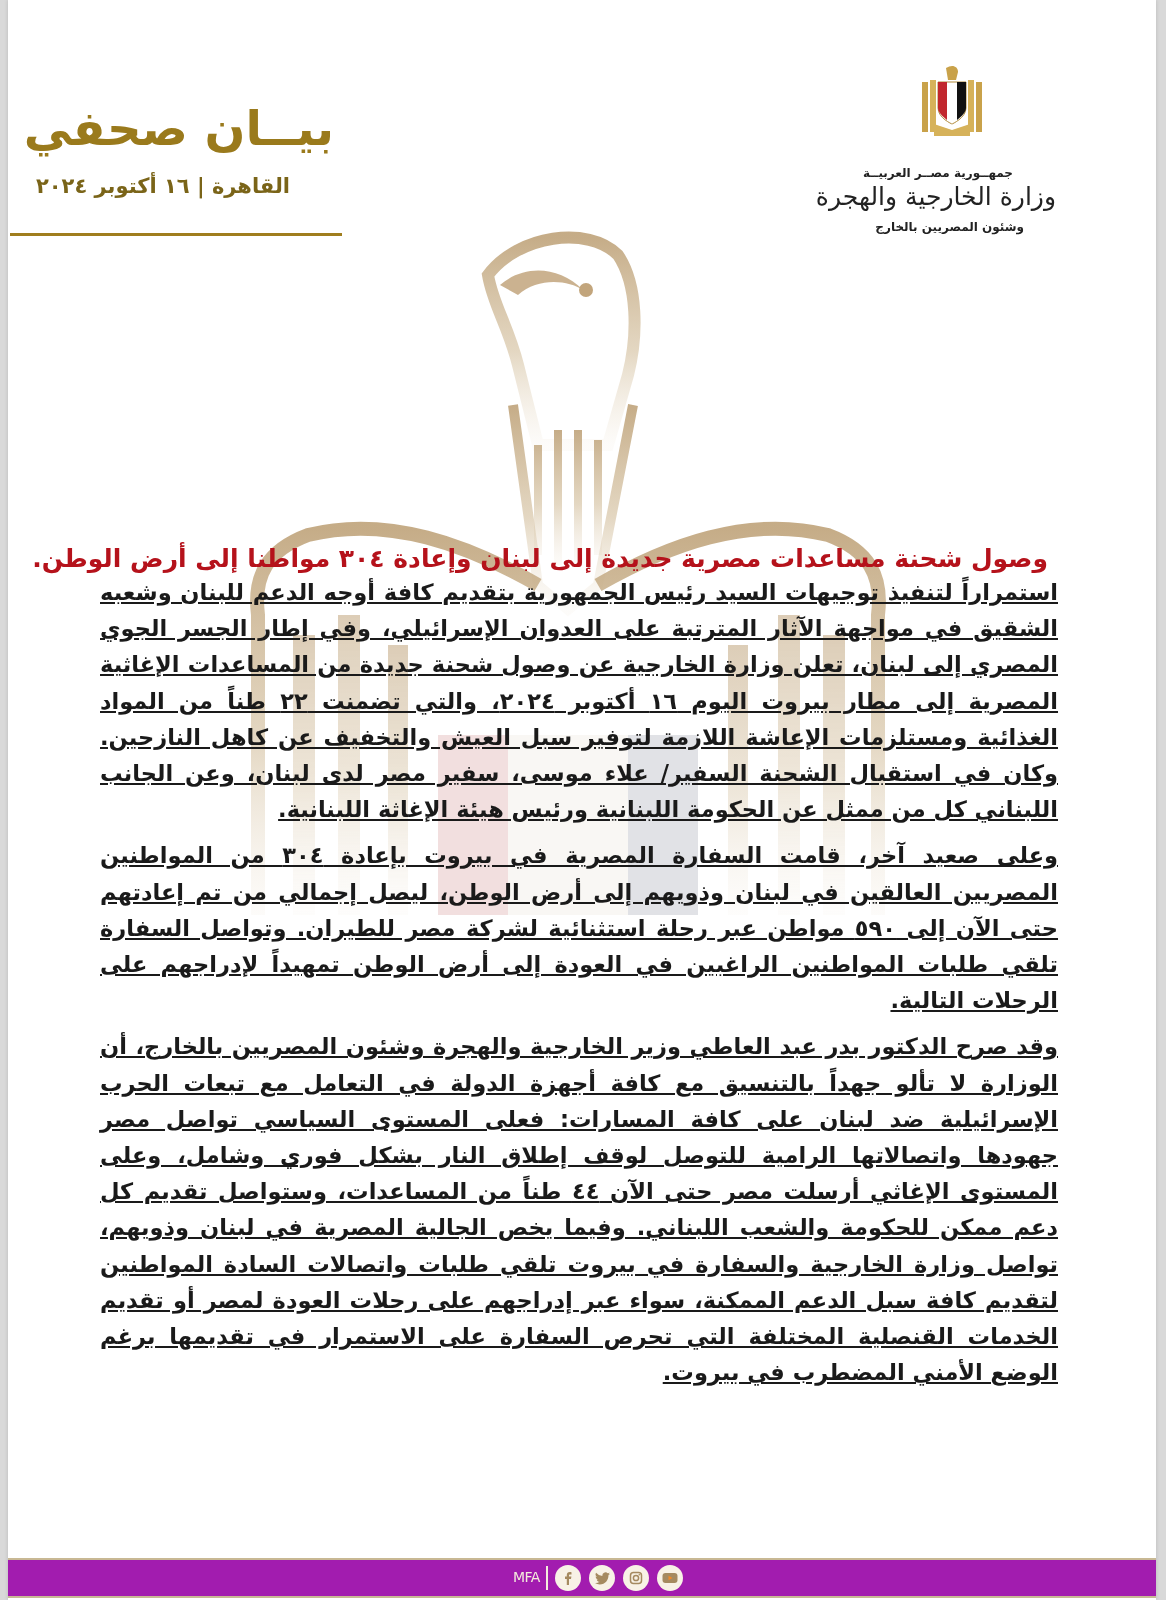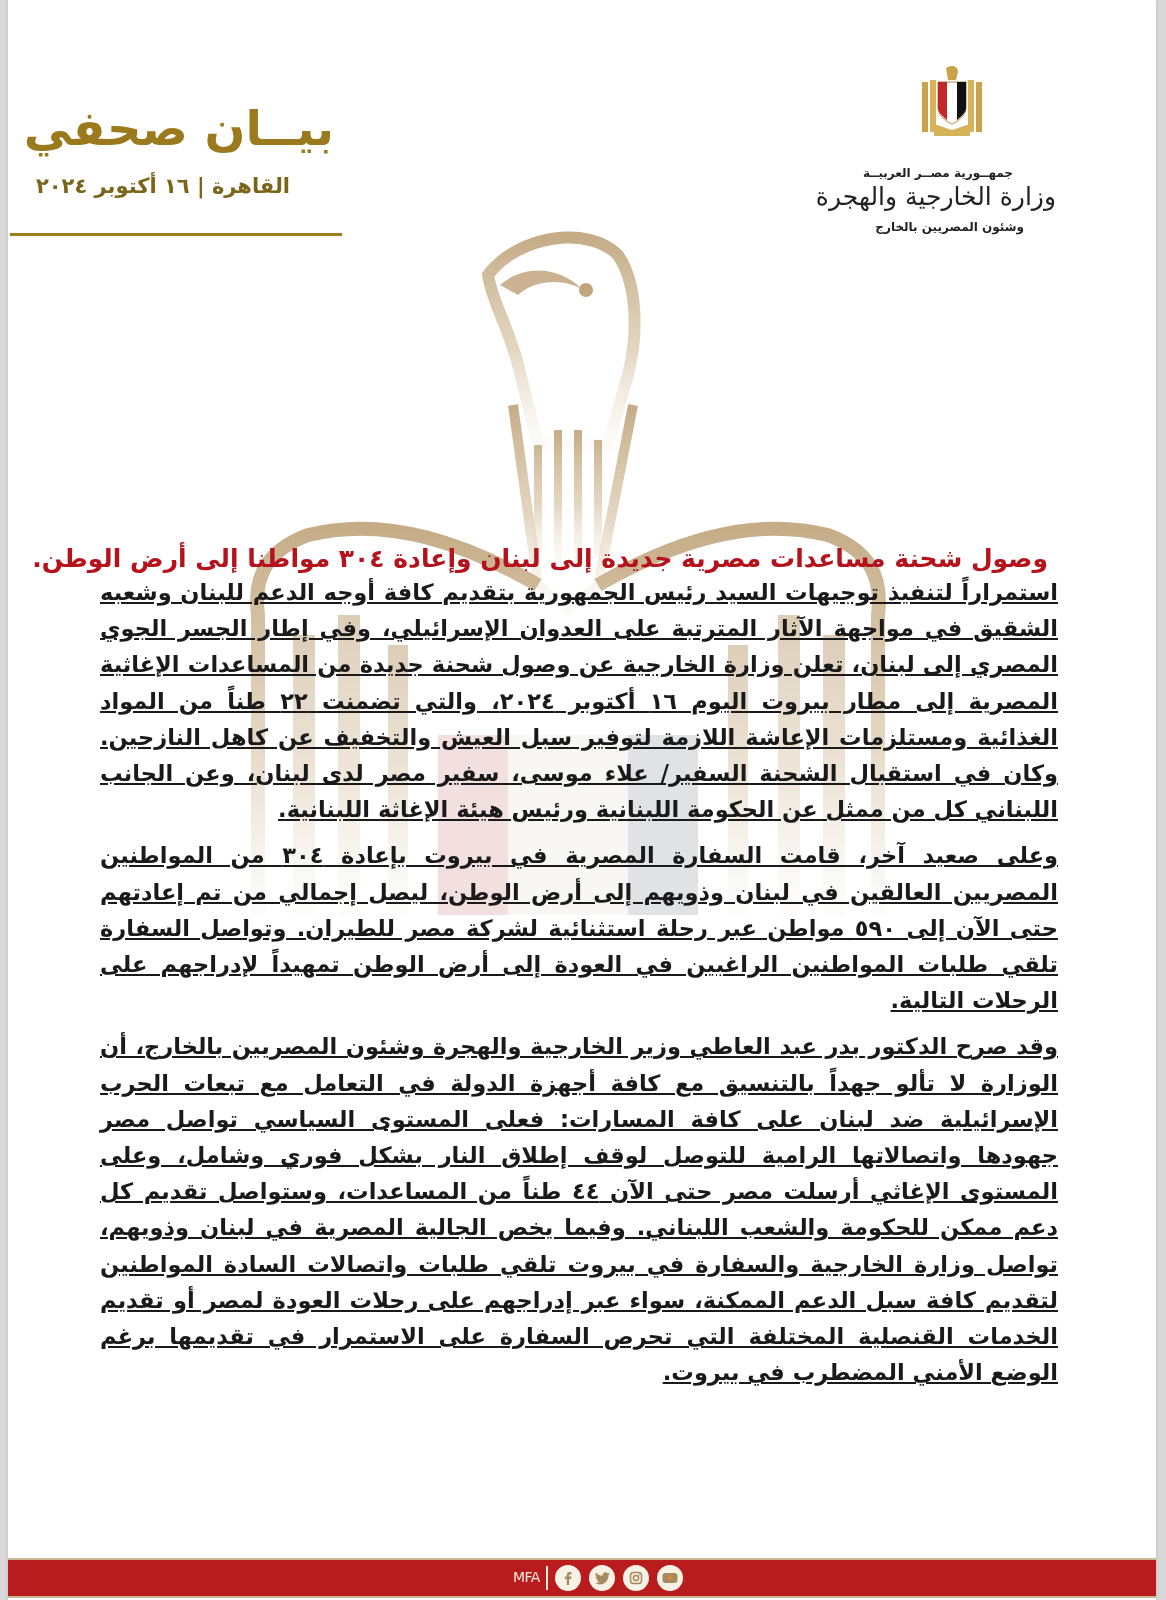--- a/index.html
+++ b/index.html
@@ -53,21 +53,21 @@
   .body {
     position: absolute; left: 92px; width: 958px; top: 574px;
     direction: rtl; text-align: justify; text-align-last: right;
     font-size: 22.5px; font-weight: bold; color: #1a1a1a; line-height: 36.2px;
   }
   .body p { margin: 0 0 10px 0; text-decoration: underline; }
 
   
   .footer {
     position: absolute; left: 0; right: 0; top: 1558px; height: 36px;
-    background: #b91c1c; border-top: 2px solid #c8b894; border-bottom: 2px solid #c8b894;
+    background: #a21caf; border-top: 2px solid #c8b894; border-bottom: 2px solid #c8b894;
   }
   .footer .mfa { position: absolute; left: 505px; top: 9px; font-size: 14px; color: #f4ecdc; letter-spacing: -0.5px; }
   .footer .sep { position: absolute; left: 538px; top: 6px; width: 2px; height: 24px; background: #f4ecdc; }
   .footer .social { position: absolute; left: 547px; top: 5px; display: flex; gap: 8px; }
   .footer .ic {
     width: 26px; height: 26px; border-radius: 50%; background: #f8f2e6;
     display: flex; align-items: center; justify-content: center;
   }
 </style>
 </head>

